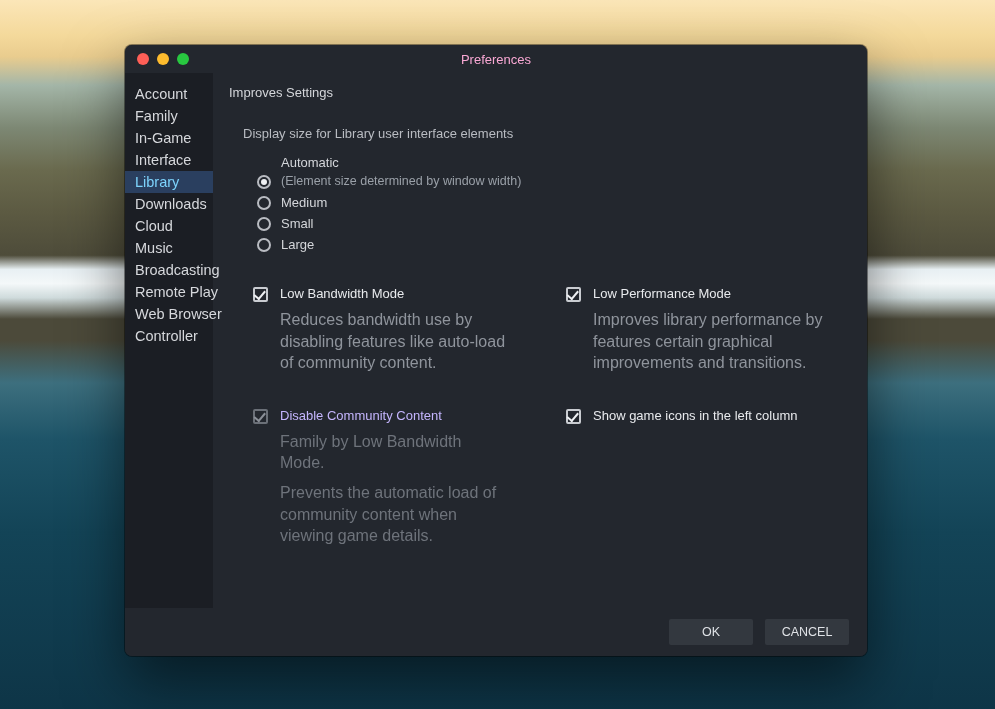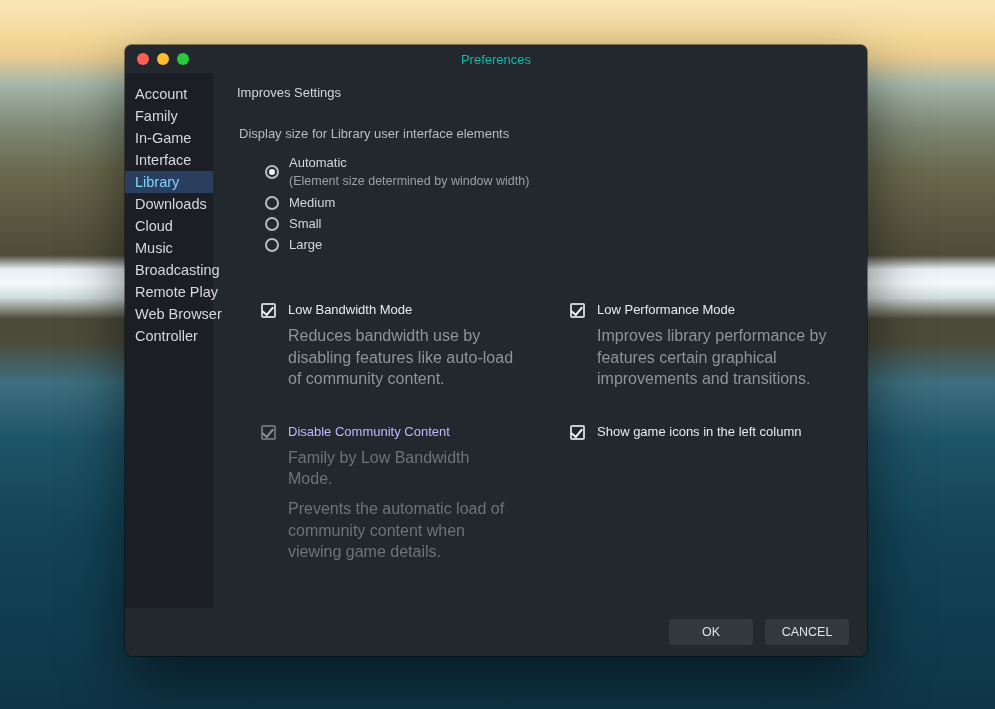--- a/index.html
+++ b/index.html
@@ -32,28 +32,27 @@
   }
   .traffic {
     display: flex; gap: 8px; padding-left: 12px;
   }
   .traffic span { width: 12px; height: 12px; border-radius: 50%; display:inline-block; }
   .tl-close { background:#ff5f57; }
   .tl-min   { background:#febc2e; }
   .tl-max   { background:#28c840; }
   .title {
     position:absolute; left:0; right:0; text-align:center;
-    font-size: 13px; color:#14b8a6; pointer-events:none;
+    font-size: 13px; color:#f9a8d4; pointer-events:none;
   }
 
   .body {
     flex: 1 1 auto;
     display: flex;
     min-height: 0;
-    gap: 8px;
   }
 
   .sidebar {
     width: 88px;
     flex: 0 0 88px;
     background: #1b1e24;
     padding: 10px 0;
   }
   .side-item {
     padding: 3px 10px 3px 10px;
@@ -67,36 +66,36 @@
     color: #7dd3fc;
   }
 
   .main {
     flex: 1 1 auto;
     padding: 12px 28px 10px 16px;
     overflow: hidden;
     position: relative;
   }
   .section-title { font-size: 13px; color:#d4d6da; margin-bottom: 26px; }
-  .group-label { font-size: 13px; color:#b9bcc2; margin-left: 2px; margin-bottom: 12px; }
+  .group-label { font-size: 13px; color:#b9bcc2; margin-left: 14px; margin-bottom: 12px; }
 
   .radio-list { margin-left: 28px; }
-  .radio-row { display:flex; align-items:center; gap:10px; margin-bottom:6px; cursor:pointer; }
+  .radio-row { display:flex; align-items:flex-end; gap:10px; margin-bottom:6px; cursor:pointer; }
   .radio {
     width:14px; height:14px; border-radius:50%;
     border:2px solid #b9bcc2; margin-top:1px; flex:0 0 auto;
     display:flex; align-items:center; justify-content:center;
   }
   .radio.checked::after{ content:""; width:6px; height:6px; border-radius:50%; background:#eef0f3; }
   .radio-label { font-size:13px; color:#d4d6da; }
   .radio-sub { font-size:12.5px; color:#9aa0a8; }
 
   .options {
     display:flex; gap:40px;
-    margin-top: 50px; margin-left: 24px;
+    margin-top: 34px; margin-left: 24px;
   }
   .col { flex:1 1 50%; }
   .opt { display:flex; gap:12px; margin-bottom: 34px; }
   .chk {
     width:15px; height:15px; border:2px solid #c9ccd1; flex:0 0 auto;
     display:flex; align-items:center; justify-content:center; margin-top:1px;
     border-radius:2px;
   }
   .chk.checked::after{
     content:""; width:9px; height:5px; border-left:2px solid #eef0f3; border-bottom:2px solid #eef0f3;

